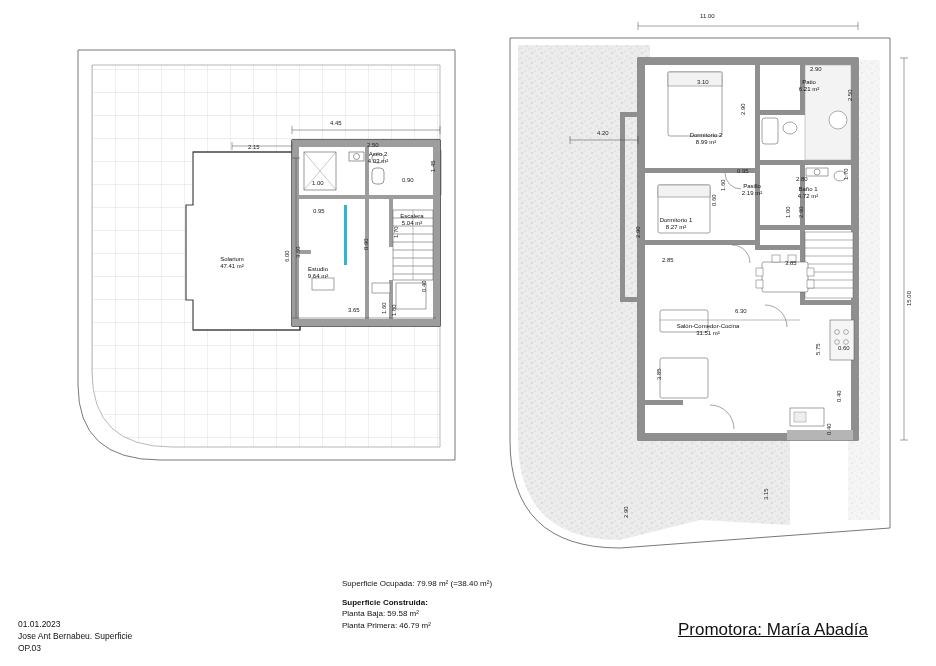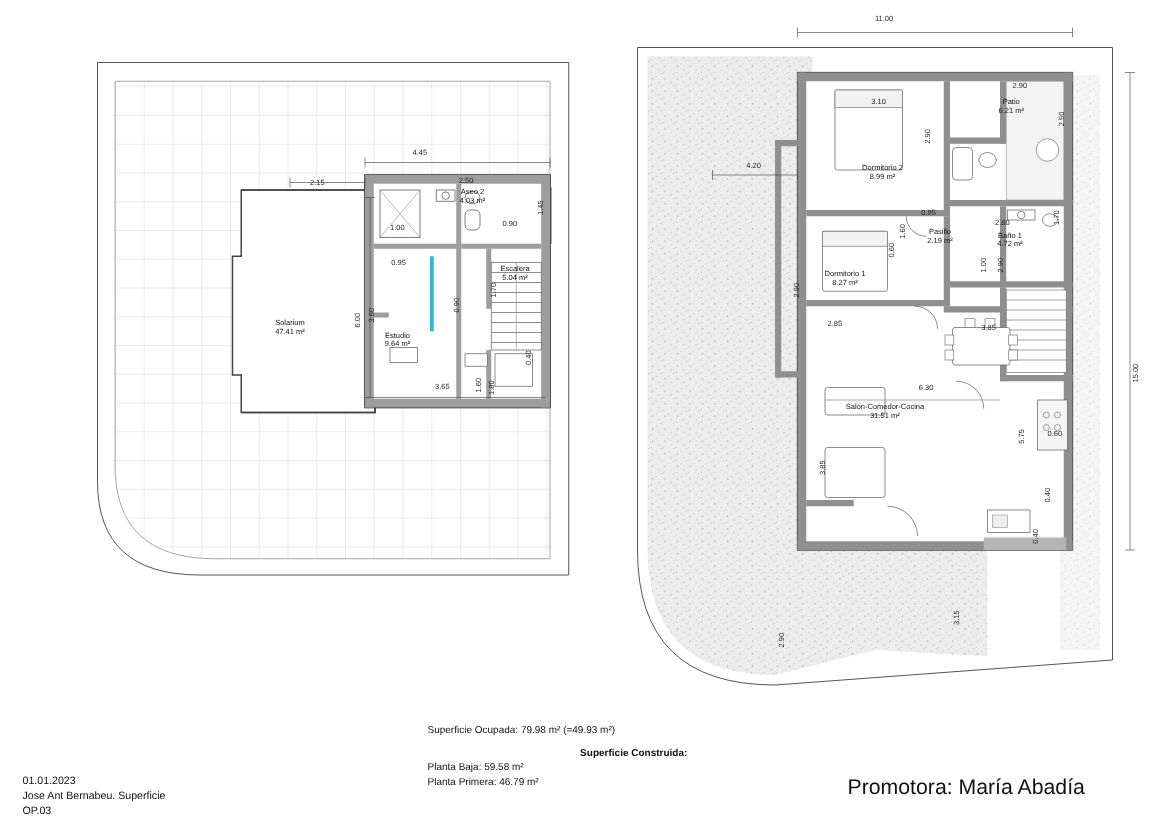--- a/index.html
+++ b/index.html
@@ -12,21 +12,21 @@
     overflow:hidden;
   }
   .plan{position:absolute;}
   .dim{position:absolute;font-size:6px;color:#222;white-space:nowrap;}
   .dimv{position:absolute;font-size:6px;color:#222;white-space:nowrap;transform-origin:left top;transform:rotate(-90deg);}
   .room{position:absolute;font-size:6px;text-align:center;line-height:1.2;color:#111;}
   .room b{font-weight:normal;display:block;}
   svg{display:block;}
   .foot-sum{position:absolute;font-size:8px;color:#111;line-height:1.45;}
   .foot-sum .bold{font-weight:bold;}
-  .promo{position:absolute;font-size:17px;color:#111;}
+  .promo{position:absolute;font-size:17px;color:#111;text-decoration:underline;}
   .date{position:absolute;font-size:8.5px;line-height:1.4;color:#111;}
 </style>
 </head>
 <body>
 
 <div class="plan" style="left:0;top:0;width:470px;height:560px;">
   <svg width="470" height="560" viewBox="0 0 470 560">
     <defs>
       <pattern id="tilesL" width="23" height="23" patternUnits="userSpaceOnUse">
         <rect width="23" height="23" fill="#ffffff"></rect>
@@ -279,22 +279,22 @@
 <div class="dim" style="left:735px;top:308px;">6.30</div>
 <div class="dimv" style="left:815px;top:355px;">5.75</div>
 <div class="dim" style="left:838px;top:345px;">0.60</div>
 <div class="dimv" style="left:656px;top:380px;">3.85</div>
 <div class="dimv" style="left:836px;top:402px;">0.40</div>
 <div class="dimv" style="left:826px;top:435px;">0.40</div>
 <div class="dimv" style="left:763px;top:500px;">3.15</div>
 <div class="dimv" style="left:623px;top:518px;">2.90</div>
 
 <div class="foot-sum" style="left:342px;top:578px;width:330px;">
-  <div>Superficie Ocupada: 79.98 m² (=49.93 m²)</div>
-  <div class="bold" style="margin-top:7px;text-align:center;">Superficie Construida:</div>
+  <div>Superficie Ocupada: 79.98 m² (=38.40 m²)</div>
+  <div class="bold" style="margin-top:7px;">Superficie Construida:</div>
   <div>Planta Baja: 59.58 m²</div>
   <div>Planta Primera: 46.79 m²</div>
 </div>
 
 <div class="date" style="left:18px;top:619px;">
   <div>01.01.2023</div>
   <div>Jose Ant Bernabeu. Superficie</div>
   <div>OP.03</div>
 </div>
 

